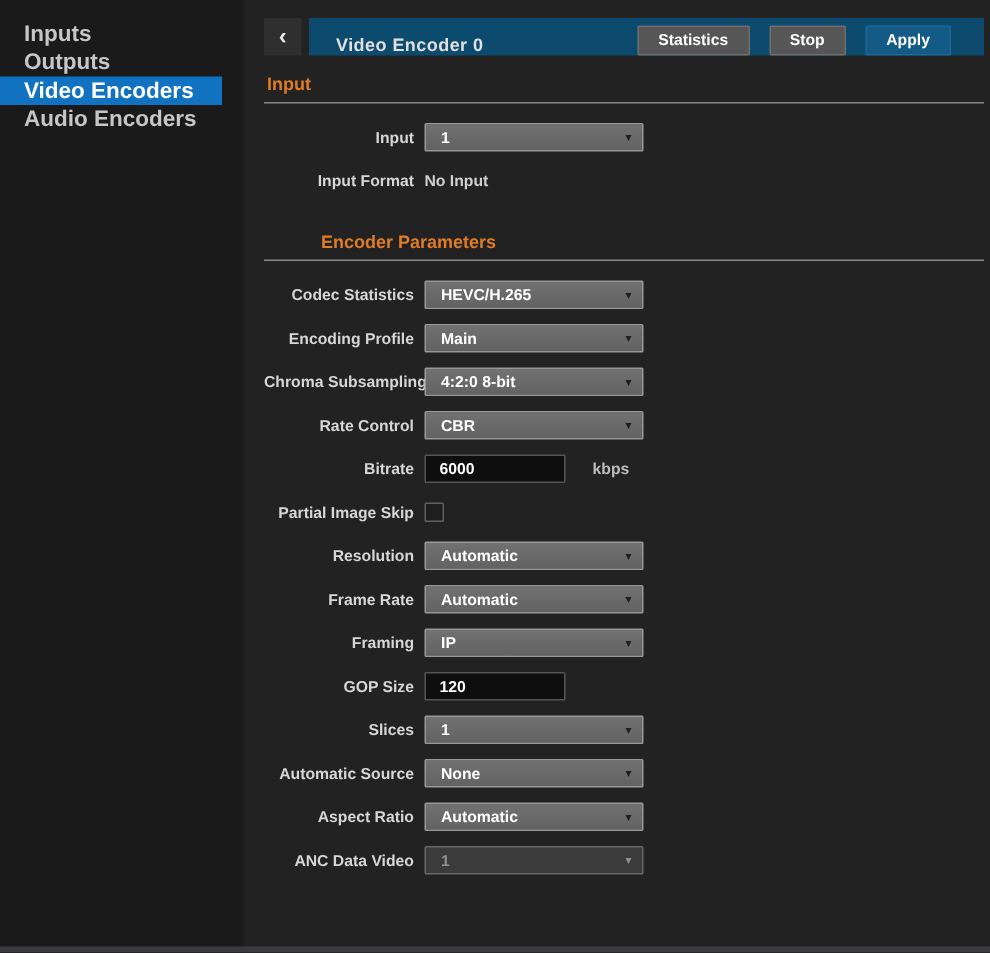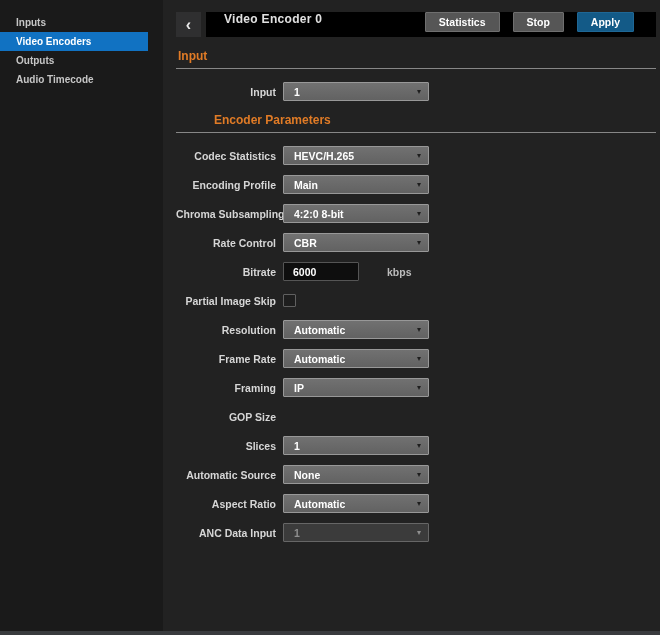--- a/index.html
+++ b/index.html
@@ -11,55 +11,55 @@
     position:relative;
     -webkit-font-smoothing:antialiased;
   }
   
   .sidebar {
     position:absolute; left:0; top:0; width:163px; height:100%;
     background:#1a1a1a; padding-top:13px; box-sizing:border-box;
   }
   .side-item {
     height:19px; line-height:19px; padding-left:16px; width:148px;
-    box-sizing:border-box; font-size:10px; font-weight:600; color:#c6c6c6;
+    box-sizing:border-box; font-size:15px; font-weight:600; color:#c6c6c6;
     cursor:pointer; white-space:nowrap;
   }
   .side-item.selected { background:#1172c2; color:#ffffff; }
   
   .main {
     position:absolute; left:163px; top:0; right:0; bottom:0;
     background:#222222; padding:0 4px 0 13px; box-sizing:border-box;
   }
   .header-row { display:flex; margin-top:12px; height:25px; }
   .back-btn {
     width:25px; height:25px; background:#2f2f30; display:flex;
     align-items:center; justify-content:center; color:#eaeaea;
     font-size:16px; font-weight:bold; margin-right:5px; cursor:pointer;
     line-height:1;
   }
   .title-bar {
-    flex:1; background:#000000; display:flex; align-items:flex-start;
+    flex:1; background:#0c4a6e; display:flex; align-items:flex-end;
     padding:0 22px 0 18px;
   }
   .title { font-size:12px; font-weight:600; color:#e0e0e0; letter-spacing:.3px; }
   .hdr-buttons { margin-left:auto; display:flex; gap:13px; }
   .btn {
     height:20px; padding:0 13px; font-size:10.5px; font-weight:600;
     color:#ffffff; background:#565656; border:1px solid #6f6f6f;
     display:flex; align-items:center; box-sizing:border-box;
     border-radius:1px; cursor:pointer; font-family:inherit;
   }
   .btn.blue { background:#135a87; border-color:#1f6795; }
   
   .section-title {
     margin-top:12px; margin-left:2px; font-size:12px; font-weight:700;
     color:#e07b26;
   }
-  .section-title.second { margin-top:12px;padding-left:36px; }
+  .section-title.second { margin-top:24px;padding-left:36px; }
   .divider { height:1px; background:#878787; margin-top:5px; }
   .row { display:flex; align-items:center; height:19px; margin-top:10px; }
   .row.first { margin-top:13px; }
   .lbl {
     width:100px; flex-shrink:0; text-align:right; font-size:10.5px;
     font-weight:700; color:#d6d6d6; margin-right:7px; white-space:nowrap;
   }
   .dropdown {
     position:relative; width:146px; height:19px;
     background:linear-gradient(#717171,#626262);
@@ -68,43 +68,43 @@
   }
   .dd-val { font-size:10.5px; font-weight:700; color:#ffffff; white-space:nowrap; }
   .caret {
     position:absolute; right:7px; top:50%; transform:translateY(-50%);
     font-size:8px; color:#1e1e1e; line-height:1;
   }
   .dropdown.disabled { background:#3b3b3b; border-color:#666666; cursor:default; }
   .dropdown.disabled .dd-val { color:#8f8f8f; font-weight:600; }
   .dropdown.disabled .caret { color:#8f8f8f; }
   .txt {
-    width:76px; height:19px; background:#0e0e0e; border:1px solid #555555;
+    width:94px; height:19px; background:#0e0e0e; border:1px solid #555555;
     box-sizing:border-box; color:#ffffff; font-size:10.5px; font-weight:600;
     padding:0 0 0 9px; font-family:inherit; border-radius:1px;
   }
-  .suffix { font-size:10.5px; color:#bdbdbd; margin-left:28px; font-weight:600; }
+  .suffix { font-size:10.5px; color:#bdbdbd; margin-left:18px; font-weight:600; }
   .static-val { font-size:10.5px; font-weight:700; color:#cfcfcf; }
   .checkbox {
     width:13px; height:13px; background:#1e1e1e; border:1px solid #606060;
     box-sizing:border-box; border-radius:1px; cursor:pointer;
   }
   .bottom-strip {
     position:absolute; left:0; bottom:0; width:100%; height:4px;
     background:#393b3e;
   }
 </style>
 </head>
 <body>
 
 <div class="sidebar">
   <div class="side-item">Inputs</div>
+  <div class="side-item">Outputs</div>
   <div class="side-item selected">Video Encoders</div>
-  <div class="side-item">Outputs</div>
-  <div class="side-item">Audio Timecode</div>
+  <div class="side-item">Audio Encoders</div>
 </div>
 
 <div class="main">
 
   <div class="header-row">
     <div class="back-btn">
       <span>‹</span>
     </div>
     <div class="title-bar">
       <span class="title">Video Encoder 0</span>
@@ -120,20 +120,24 @@
   <div class="divider"></div>
 
   <div class="row first">
     <span class="lbl">Input</span>
     <div class="dropdown">
       <span class="dd-val">1</span>
       <span class="caret">▾</span>
     </div>
   </div>
 
+  <div class="row">
+    <span class="lbl">Input Format</span>
+    <span class="static-val">No Input</span>
+  </div>
 
   <div class="section-title second">Encoder Parameters</div>
   <div class="divider"></div>
 
   <div class="row first">
     <span class="lbl">Codec Statistics</span>
     <div class="dropdown">
       <span class="dd-val">HEVC/H.265</span>
       <span class="caret">▾</span>
     </div>
@@ -194,20 +198,21 @@
     <span class="lbl">Framing</span>
     <div class="dropdown">
       <span class="dd-val">IP</span>
       <span class="caret">▾</span>
     </div>
   </div>
 
 
   <div class="row">
     <span class="lbl">GOP Size</span>
+    <input class="txt" type="text" value="120" style="">
   </div>
 
   <div class="row">
     <span class="lbl">Slices</span>
     <div class="dropdown">
       <span class="dd-val">1</span>
       <span class="caret">▾</span>
     </div>
   </div>
 
@@ -222,21 +227,21 @@
 
   <div class="row">
     <span class="lbl">Aspect Ratio</span>
     <div class="dropdown">
       <span class="dd-val">Automatic</span>
       <span class="caret">▾</span>
     </div>
   </div>
 
   <div class="row">
-    <span class="lbl">ANC Data Input</span>
+    <span class="lbl">ANC Data Video</span>
     <div class="dropdown disabled">
       <span class="dd-val">1</span>
       <span class="caret">▾</span>
     </div>
   </div>
 
 </div>
 
 <div class="bottom-strip"></div>
 

